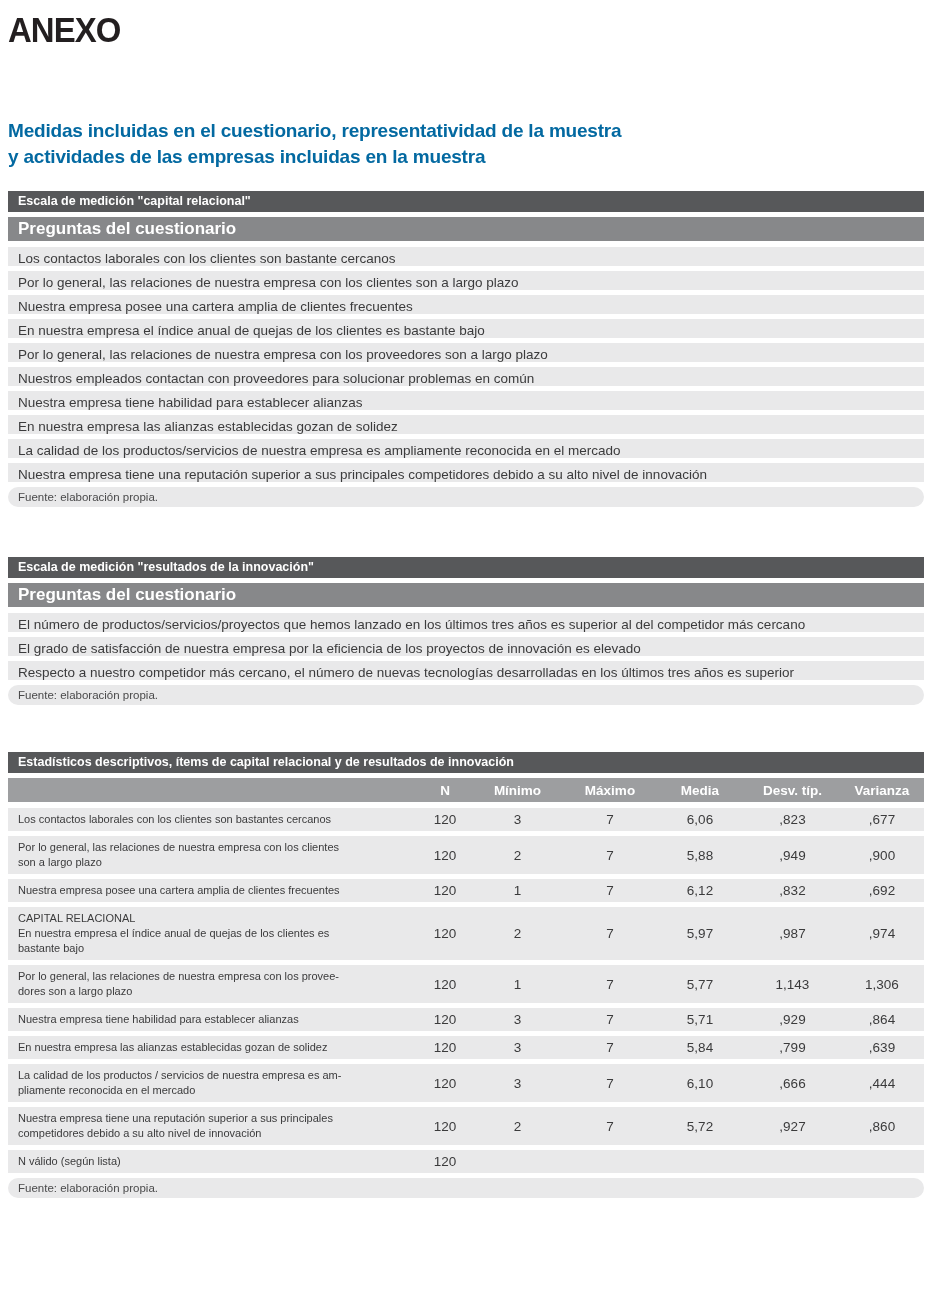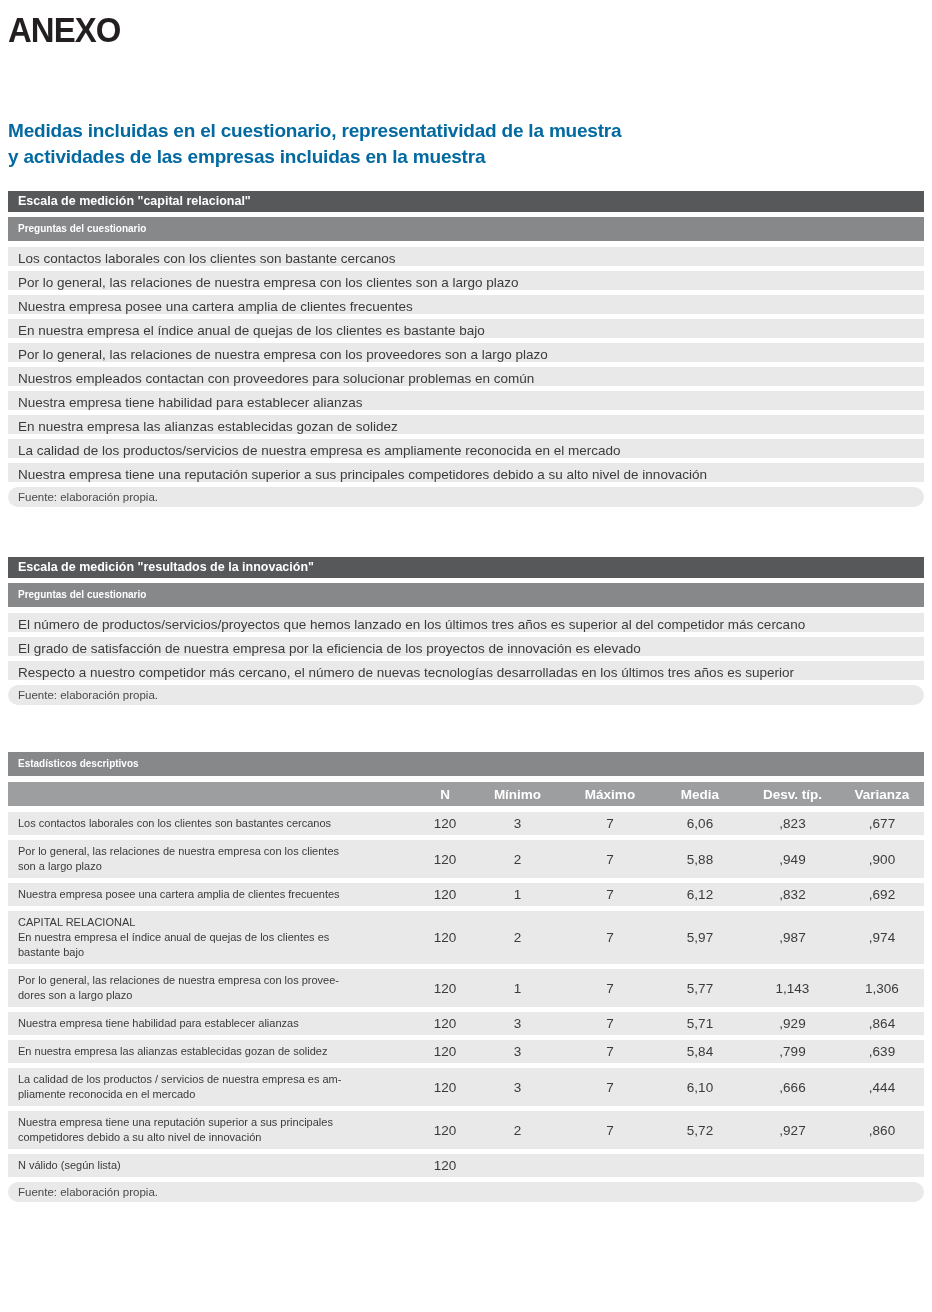--- a/index.html
+++ b/index.html
@@ -27,21 +27,21 @@
   .tbl-1 { margin-top: 21px; }
   .tbl-2 { margin-top: 50px; }
   .tbl-3 { margin-top: 47px; }
 
   .bar { padding-left: 10px; color: #ffffff; font-weight: bold; }
   .bar.dark {
     height: 21px; line-height: 21px; font-size: 12.5px;
     background: var(--bar_dark, #57585a); margin-bottom: 5px;
   }
   .bar.med {
-    height: 24px; line-height: 24px; font-size: 10px;
+    height: 24px; line-height: 24px; font-size: 17px;
     background: var(--bar_medium, #87888a); margin-bottom: 6px;
   }
 
   .row.q {
     height: 19px; line-height: 24px; font-size: 13.5px;
     padding-left: 10px; background: var(--row_bg, #e9e9ea);
     margin-bottom: 5px; white-space: nowrap; overflow: hidden;
   }
   .row.source {
     height: 20px; line-height: 20px; font-size: 11.5px;
@@ -108,21 +108,21 @@
     <div class="bar med">Preguntas del cuestionario</div>
     <div>
         <div class="row q">El número de productos/servicios/proyectos que hemos lanzado en los últimos tres años es superior al del competidor más cercano</div>
         <div class="row q">El grado de satisfacción de nuestra empresa por la eficiencia de los proyectos de innovación es elevado</div>
         <div class="row q">Respecto a nuestro competidor más cercano, el número de nuevas tecnologías desarrolladas en los últimos tres años es superior</div>
       </div>
     <div class="row source">Fuente: elaboración propia.</div>
   </section>
 
   <section class="tbl tbl-3">
-    <div class="bar med">Estadísticos descriptivos</div>
+    <div class="bar dark">Estadísticos descriptivos, ítems de capital relacional y de resultados de innovación</div>
     <div class="colhead">
       <div class="label-spacer"></div>
     <div class="cell c0">N</div>
         <div class="cell c1">Mínimo</div>
         <div class="cell c2">Máximo</div>
         <div class="cell c3">Media</div>
         <div class="cell c4">Desv. típ.</div>
         <div class="cell c5">Varianza</div>
       </div>
     <div>

